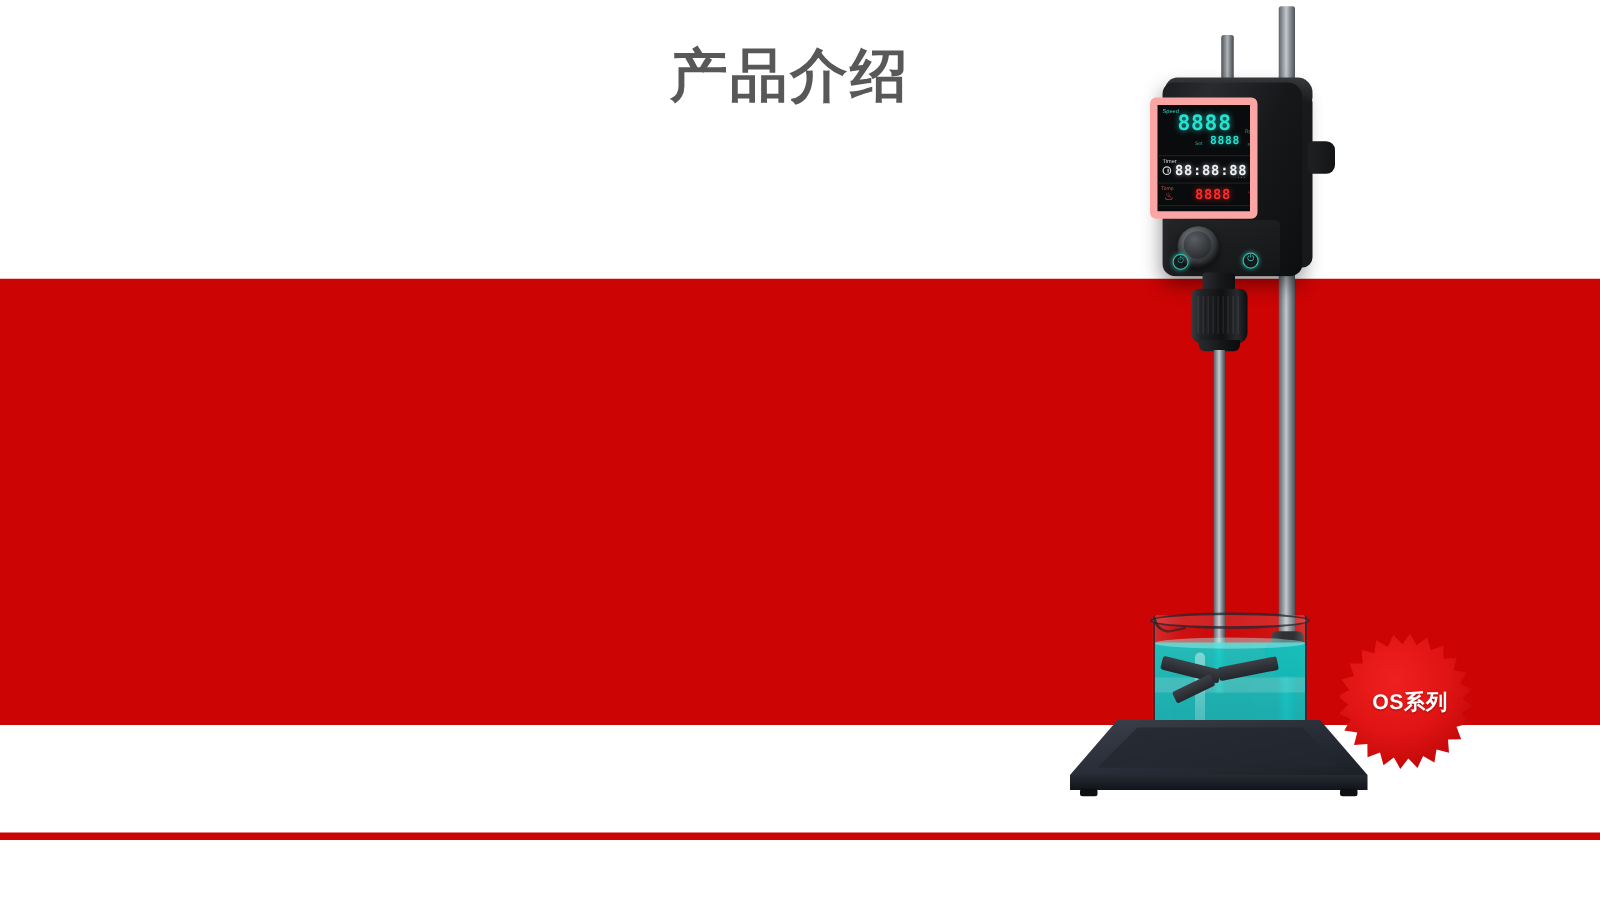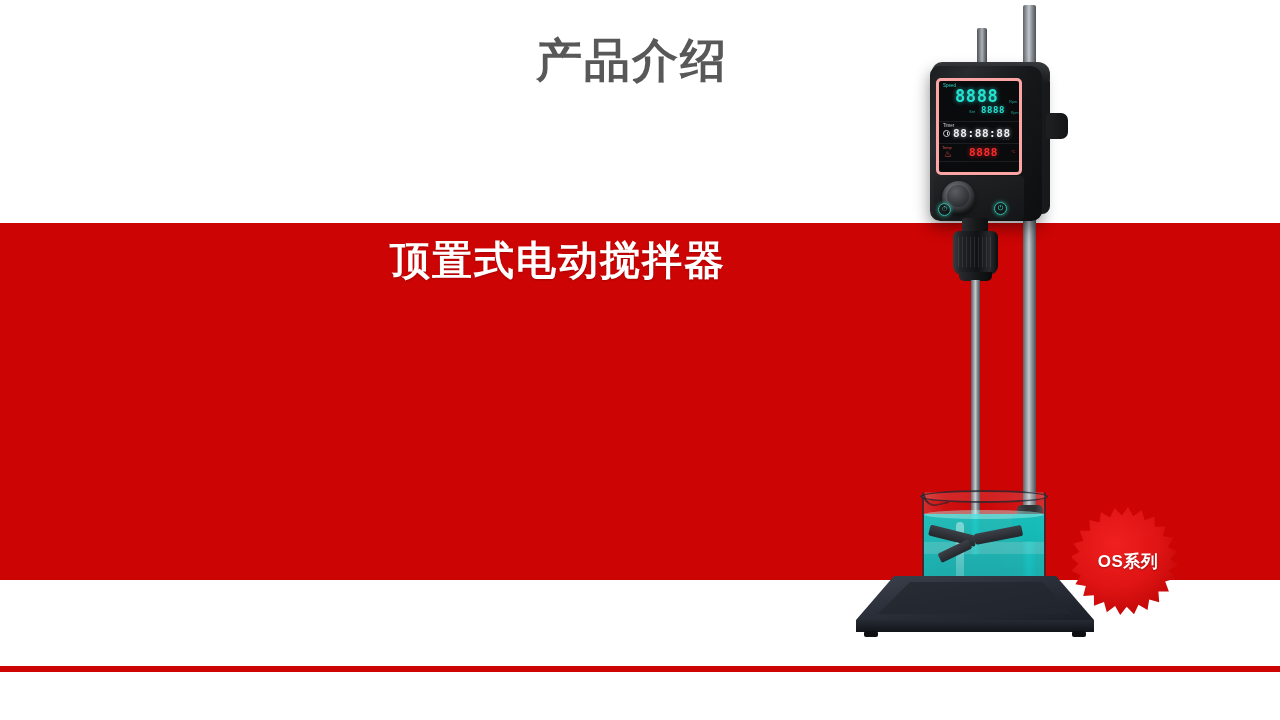--- a/index.html
+++ b/index.html
@@ -110,24 +110,24 @@
   }
   
   .vents { position:absolute; left:202px; top:78px; width:26px; height:30px; }
   .vents i {
     display:block; height:2px; margin-bottom:4px;
     background:rgba(255,255,255,0.10); border-radius:1px;
   }
 
   
   .panel {
-    position:absolute; left:116px; top:78px; width:86px; height:97px;
+    position:absolute; left:100px; top:78px; width:86px; height:97px;
     background:#0a0b0d;
     border-radius:5px;
-    border:3px solid #fca5a5;
+    border:6px solid #fca5a5;
     overflow:hidden;
   }
   .row {
     position:relative; border-bottom:1px solid #1d1e21;
     padding:1px 3px 1px 3px;
   }
   .row:last-child { border-bottom:none; }
   .seg {
     font-family:"DejaVu Sans Mono", monospace;
     font-weight:bold; letter-spacing:0.6px;
@@ -287,21 +287,20 @@
 <body>
 
 <div class="page">
 
   <div class="header">
     <div class="header-title-zh">产品介绍</div>
   </div>
 
   <div class="red-banner"></div>
 
-  <div class="banner-title">顶置式电动搅拌器</div>
 
   <div class="bottom-rule"></div>
 
   <div class="device">
 
     <div class="support-rod"></div>
     <div class="top-rod"></div>
 
     <div class="head-side">
       <div class="vents">

